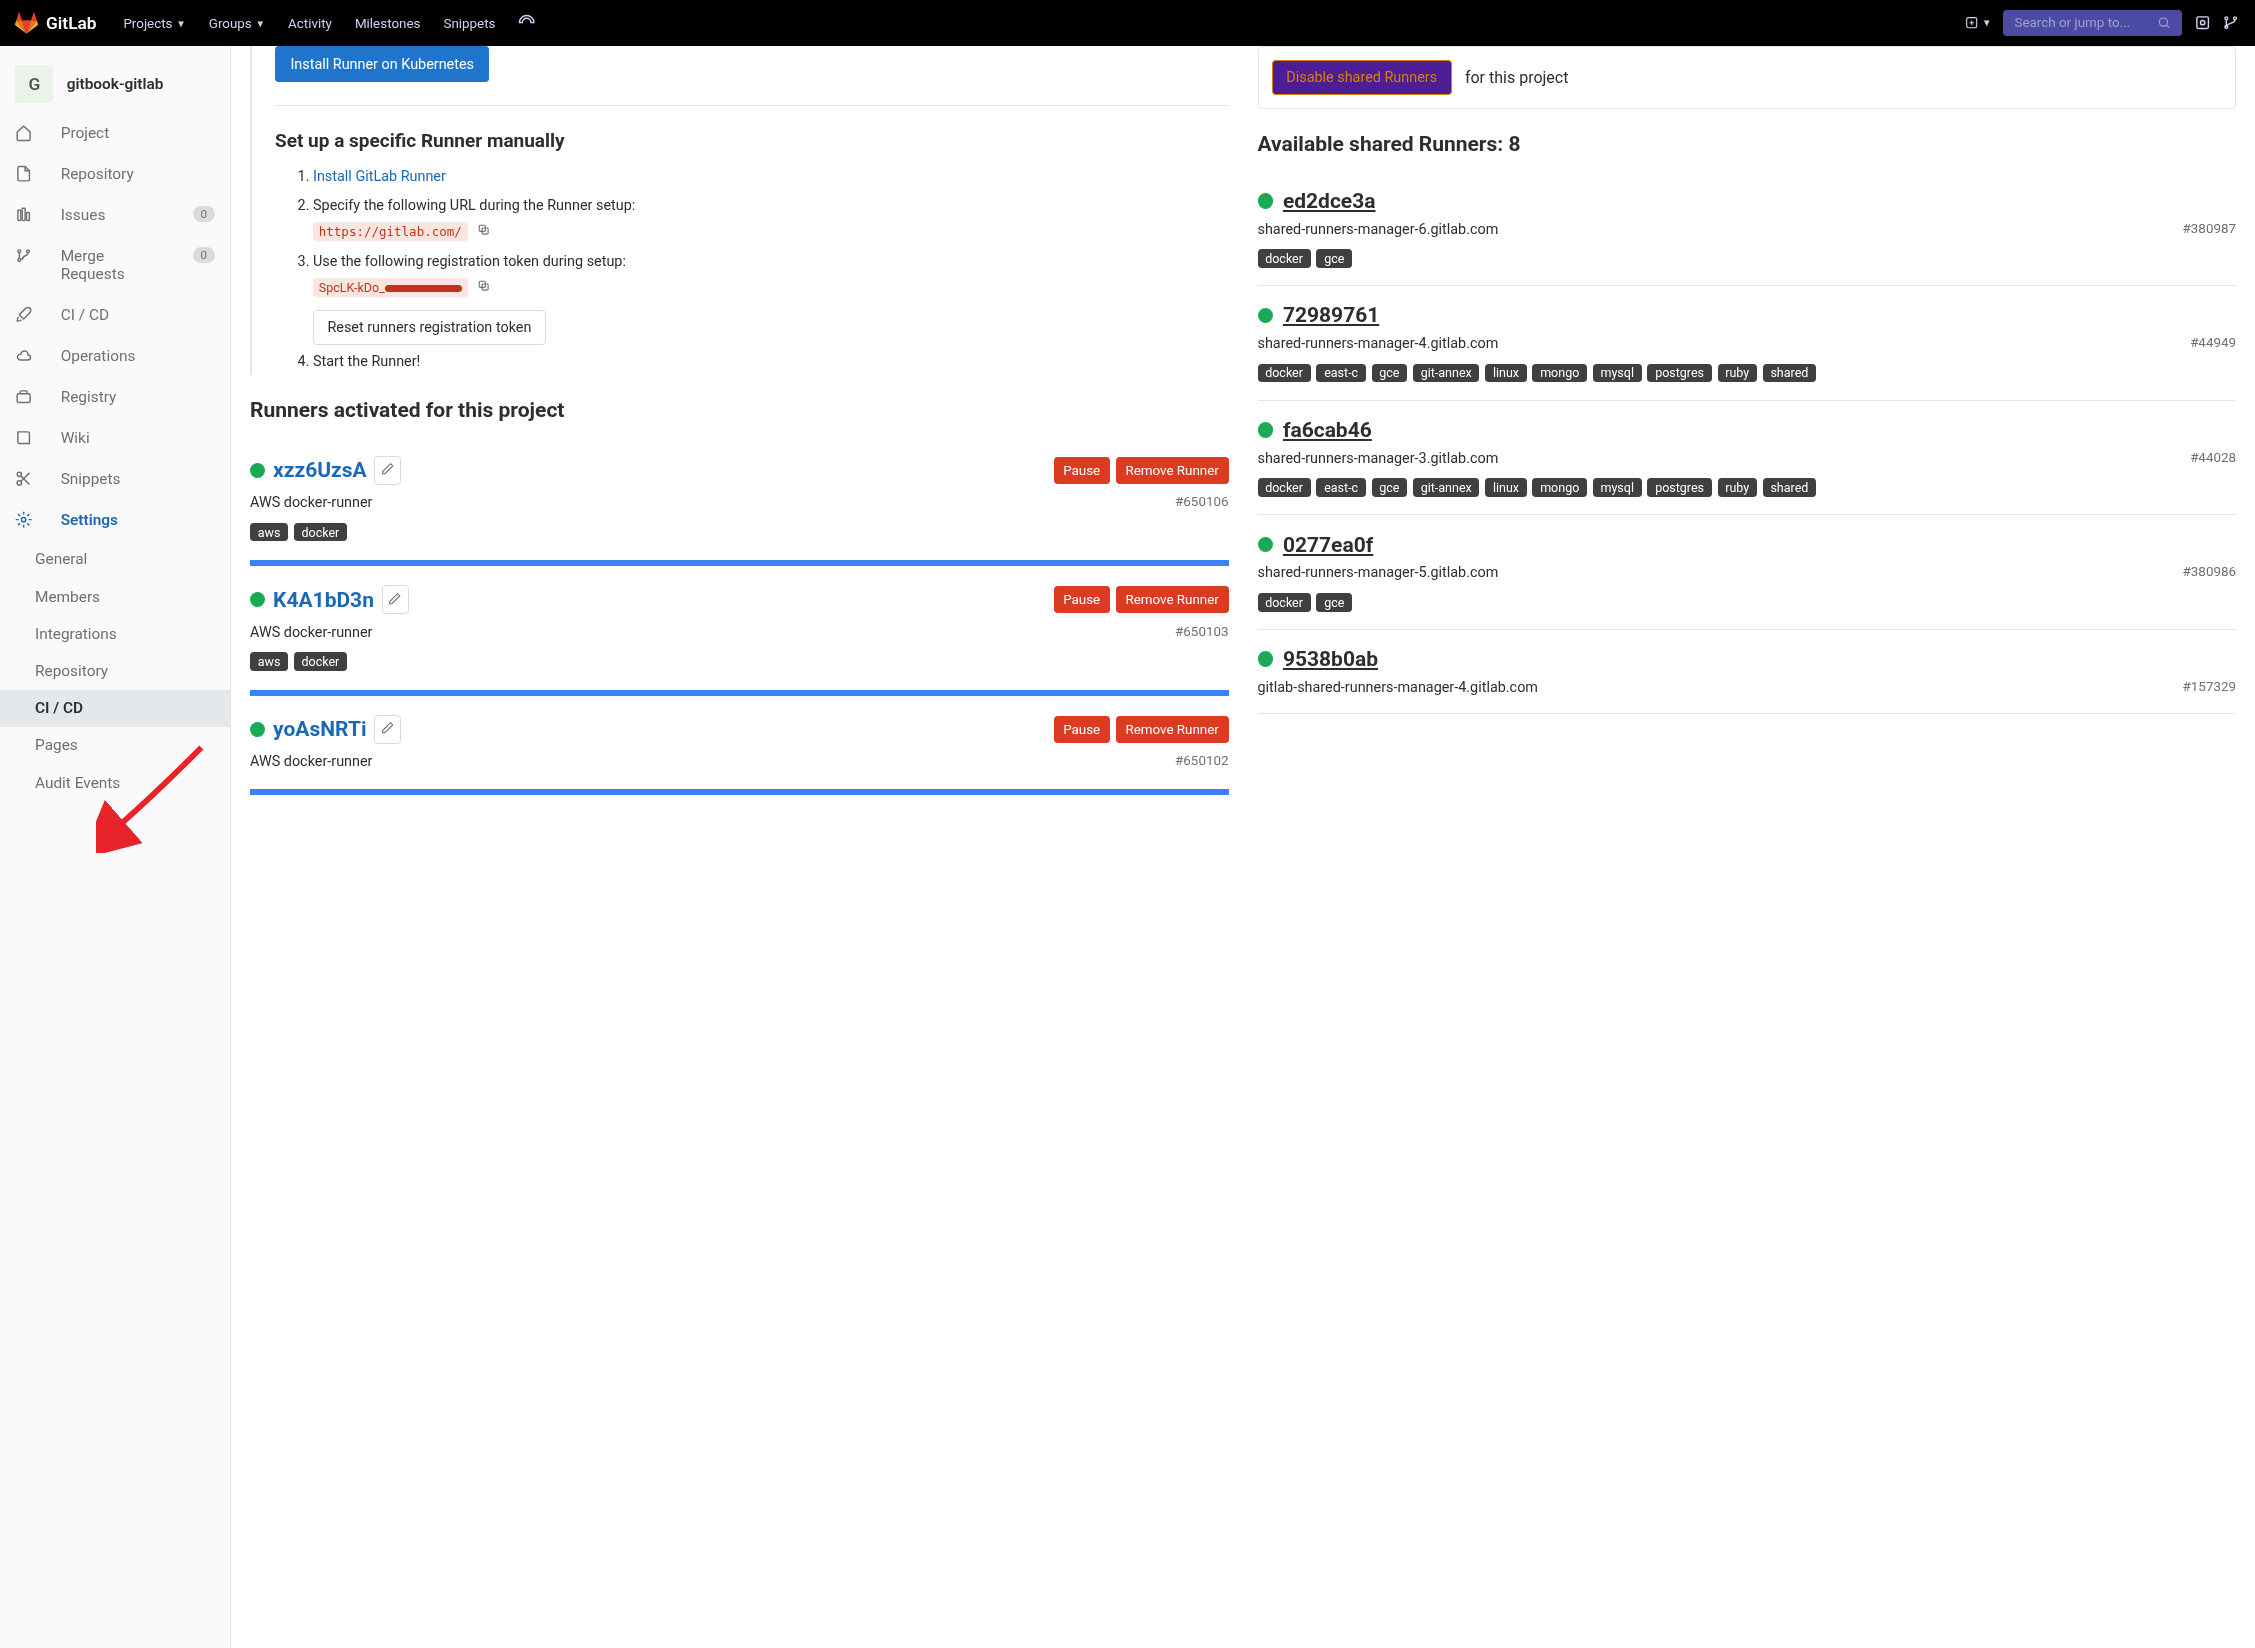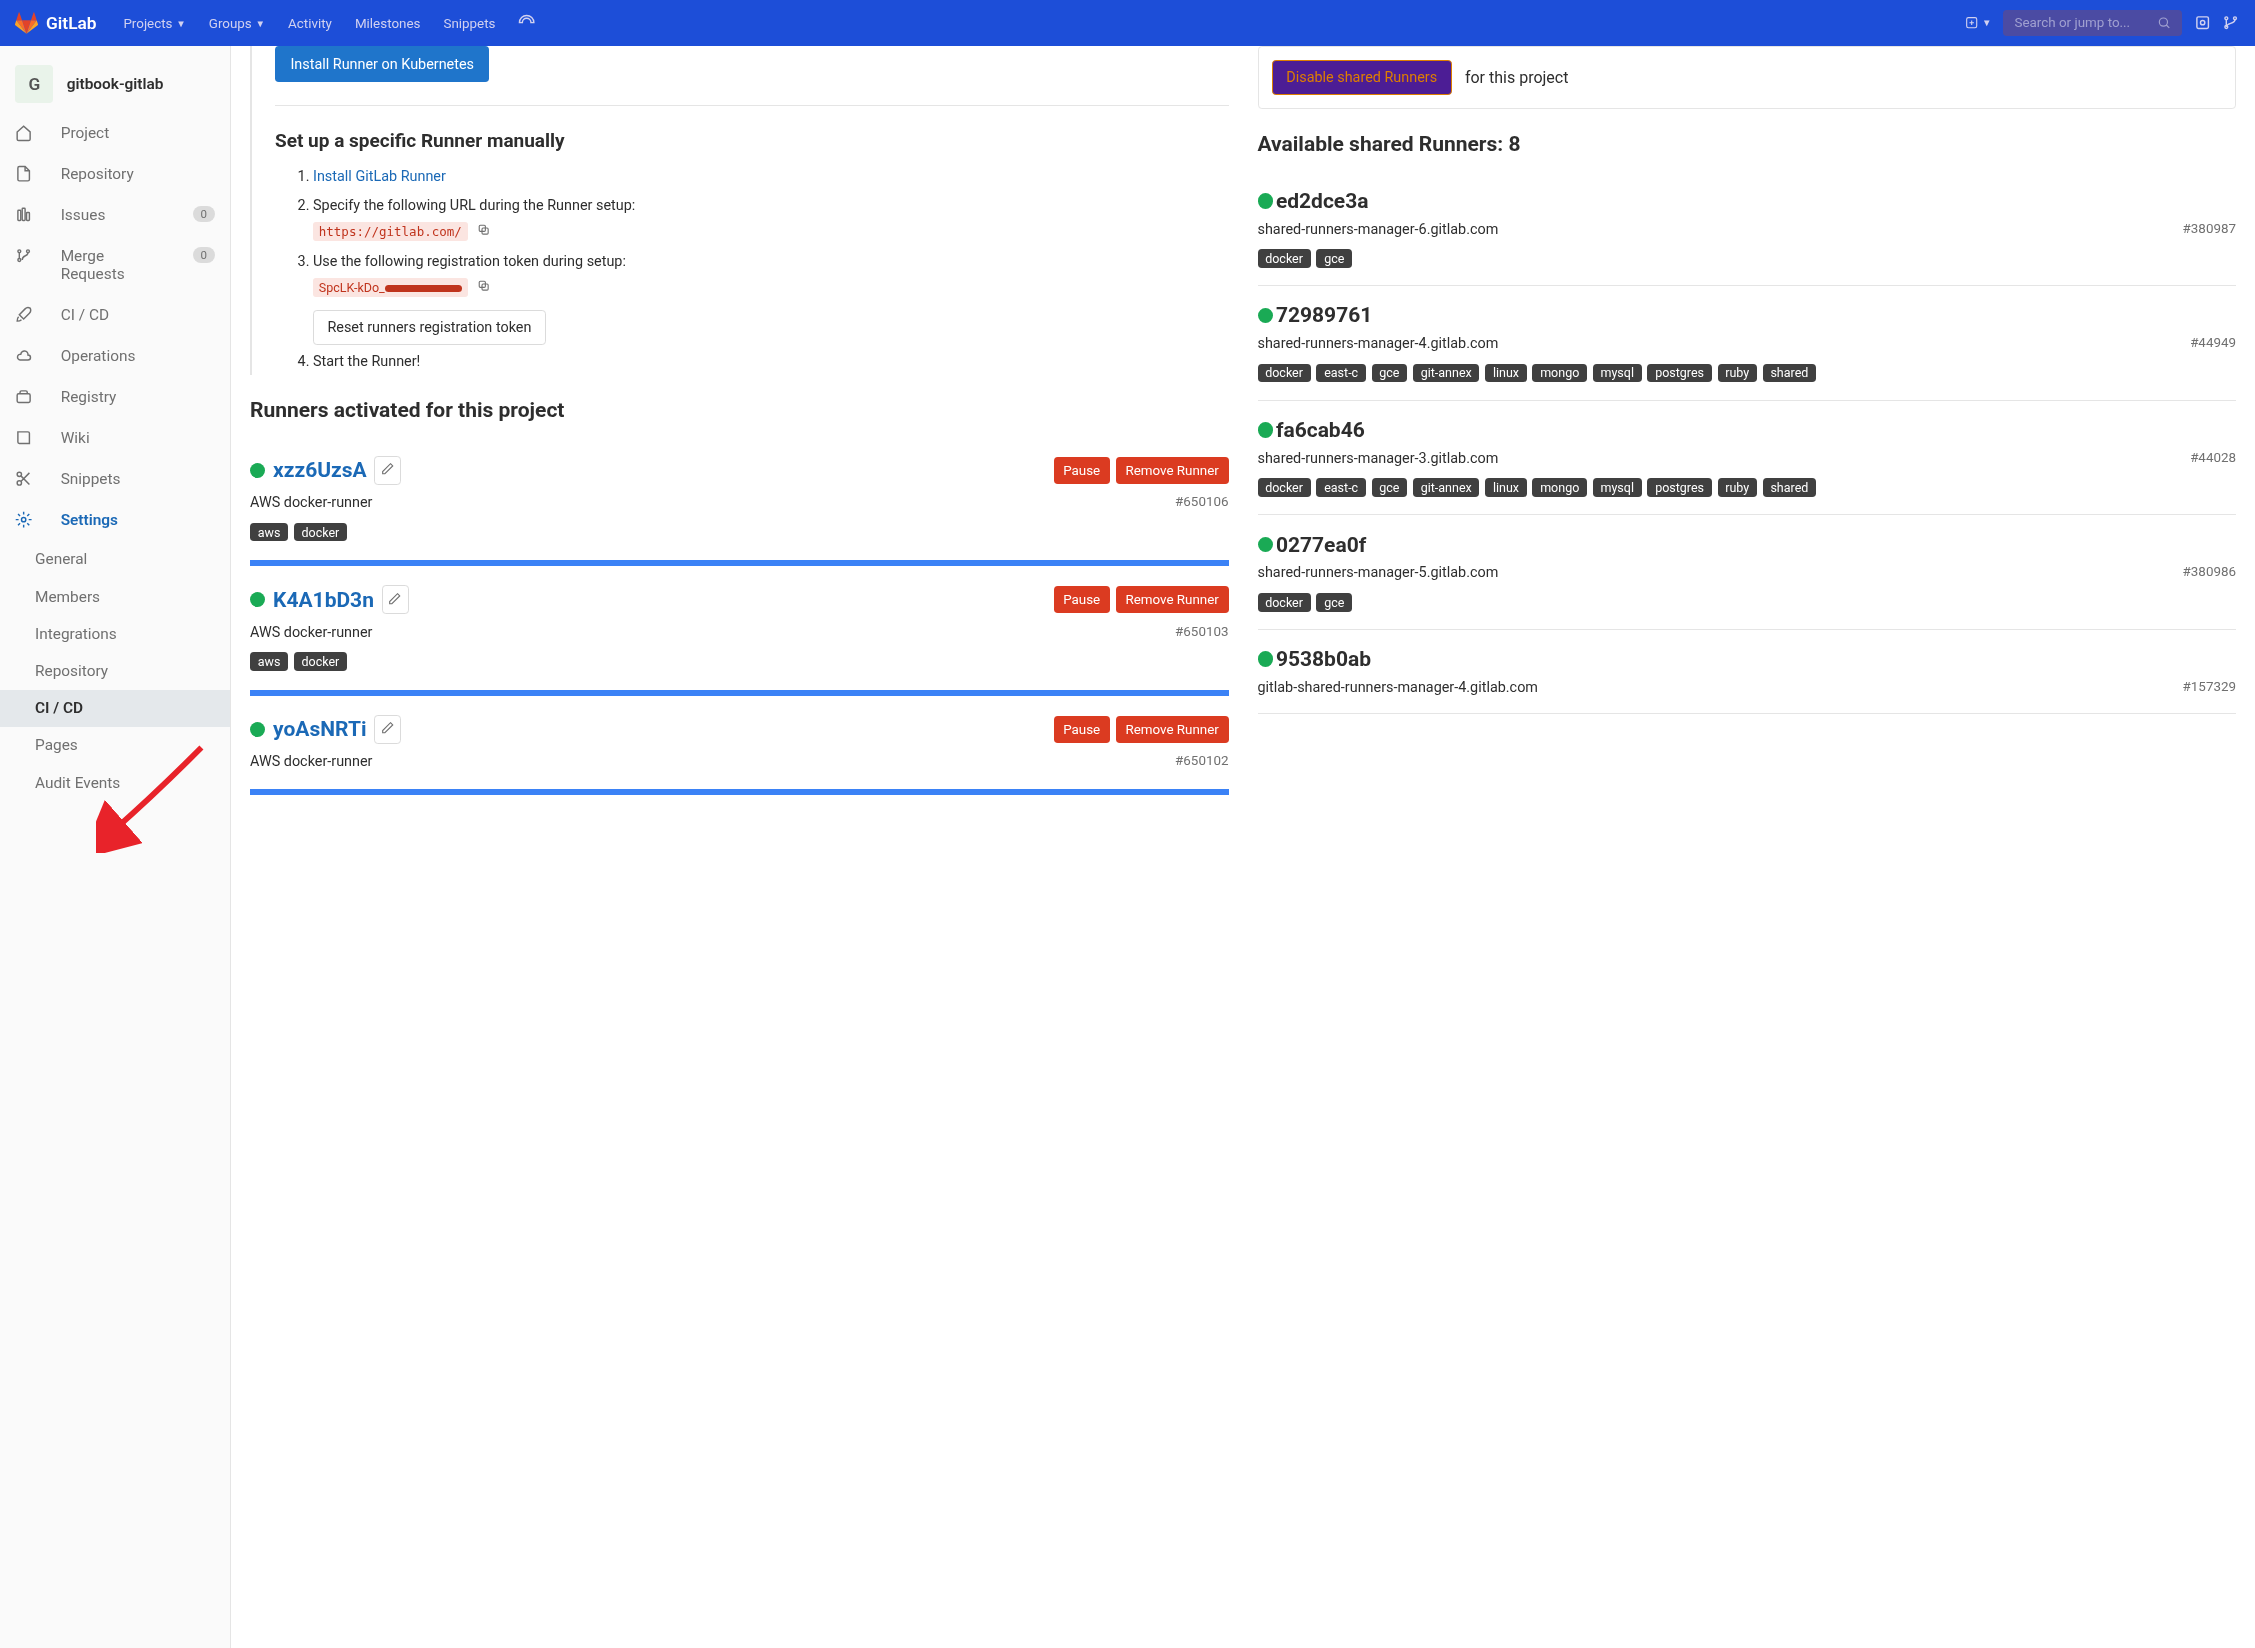--- a/index.html
+++ b/index.html
@@ -1,17 +1,17 @@
 <!DOCTYPE html>
 <html><head>
 <meta charset="utf-8">
 <style>
 * { margin: 0; padding: 0; box-sizing: border-box; font-family: -apple-system, BlinkMacSystemFont, "Segoe UI", Roboto, sans-serif; }
 body { background: #fff; color: #2e2e2e; }
-.header { background: #1d4ed8; height: 46px; display: flex; align-items: center; padding: 0 15.4px; color: #fff; }
+.header { background: #000000; height: 46px; display: flex; align-items: center; padding: 0 15.4px; color: #fff; }
 .logo { display: flex; align-items: center; gap: 7.7px; font-size: 17.3px; font-weight: 600; margin-right: 15.4px; }
 .logo svg { width: 23px; height: 23px; }
 .nav-item { padding: 0 11.5px; color: #d1d1f0; font-size: 13.4px; display: flex; align-items: center; gap: 3.8px; cursor: pointer; height: 46px; }
 .header-right { margin-left: auto; display: flex; align-items: center; gap: 11.5px; }
 .plus-btn { display: flex; align-items: center; gap: 3.8px; color: #d1d1f0; cursor: pointer; }
 .search-box { background: #4b4ba3; border-radius: 3.8px; padding: 5.8px 11.5px; display: flex; align-items: center; width: 179px; }
 .search-box input { background: transparent; border: none; color: #fff; font-size: 13.4px; width: 100%; outline: none; }
 .search-box input::placeholder { color: #a0a0d0; }
 .icon-btn { color: #d1d1f0; cursor: pointer; }
 .layout { display: flex; }
@@ -53,21 +53,21 @@
 .tags { margin-top: 11.5px; display: flex; flex-wrap: wrap; gap: 5.8px; }
 .tag { background: #404040; color: #fff; padding: 1.9px 7.7px; border-radius: 3.8px; font-size: 12.5px; }
 .disable-row { display: flex; align-items: center; gap: 13.4px; border: 1px solid #e5e5e5; border-radius: 3.8px; padding: 13.4px; }
 .setup-box { border-left: 2.9px solid #e5e5e5; padding-left: 23px; margin-left: 0; }
 .arrow { position: absolute; left: 96px; top: 692px; pointer-events: none; }
 .sidebar-wrap { position: relative; }
 .sidebar-icon { width: 17.3px; height: 17.3px; fill: #707070; flex-shrink: 0; }
 .sidebar-item.active-parent .sidebar-icon { fill: #1b69b6; }
 .chev { font-size: 9.6px; }
 .runner-sh { padding: 17.3px 0; border-bottom: 1px solid #e5e5e5; }
-.runner-sh .runner-head { gap: 3px; }
+.runner-sh .runner-head { gap: 10px; text-decoration: underline; }
 .runner-sh .runner-sub { margin-top: 7.7px; }
 .token-redact { display: inline-block; background: #c0341d; width: 77px; height: 7.7px; border-radius: 3.8px; vertical-align: middle; }
 </style>
 </head>
 <body>
 
 <div class="header">
   <div class="logo">
     <svg viewBox="0 0 36 36">
         <path fill="#e24329" d="M18 34L11 13h14z"></path>

